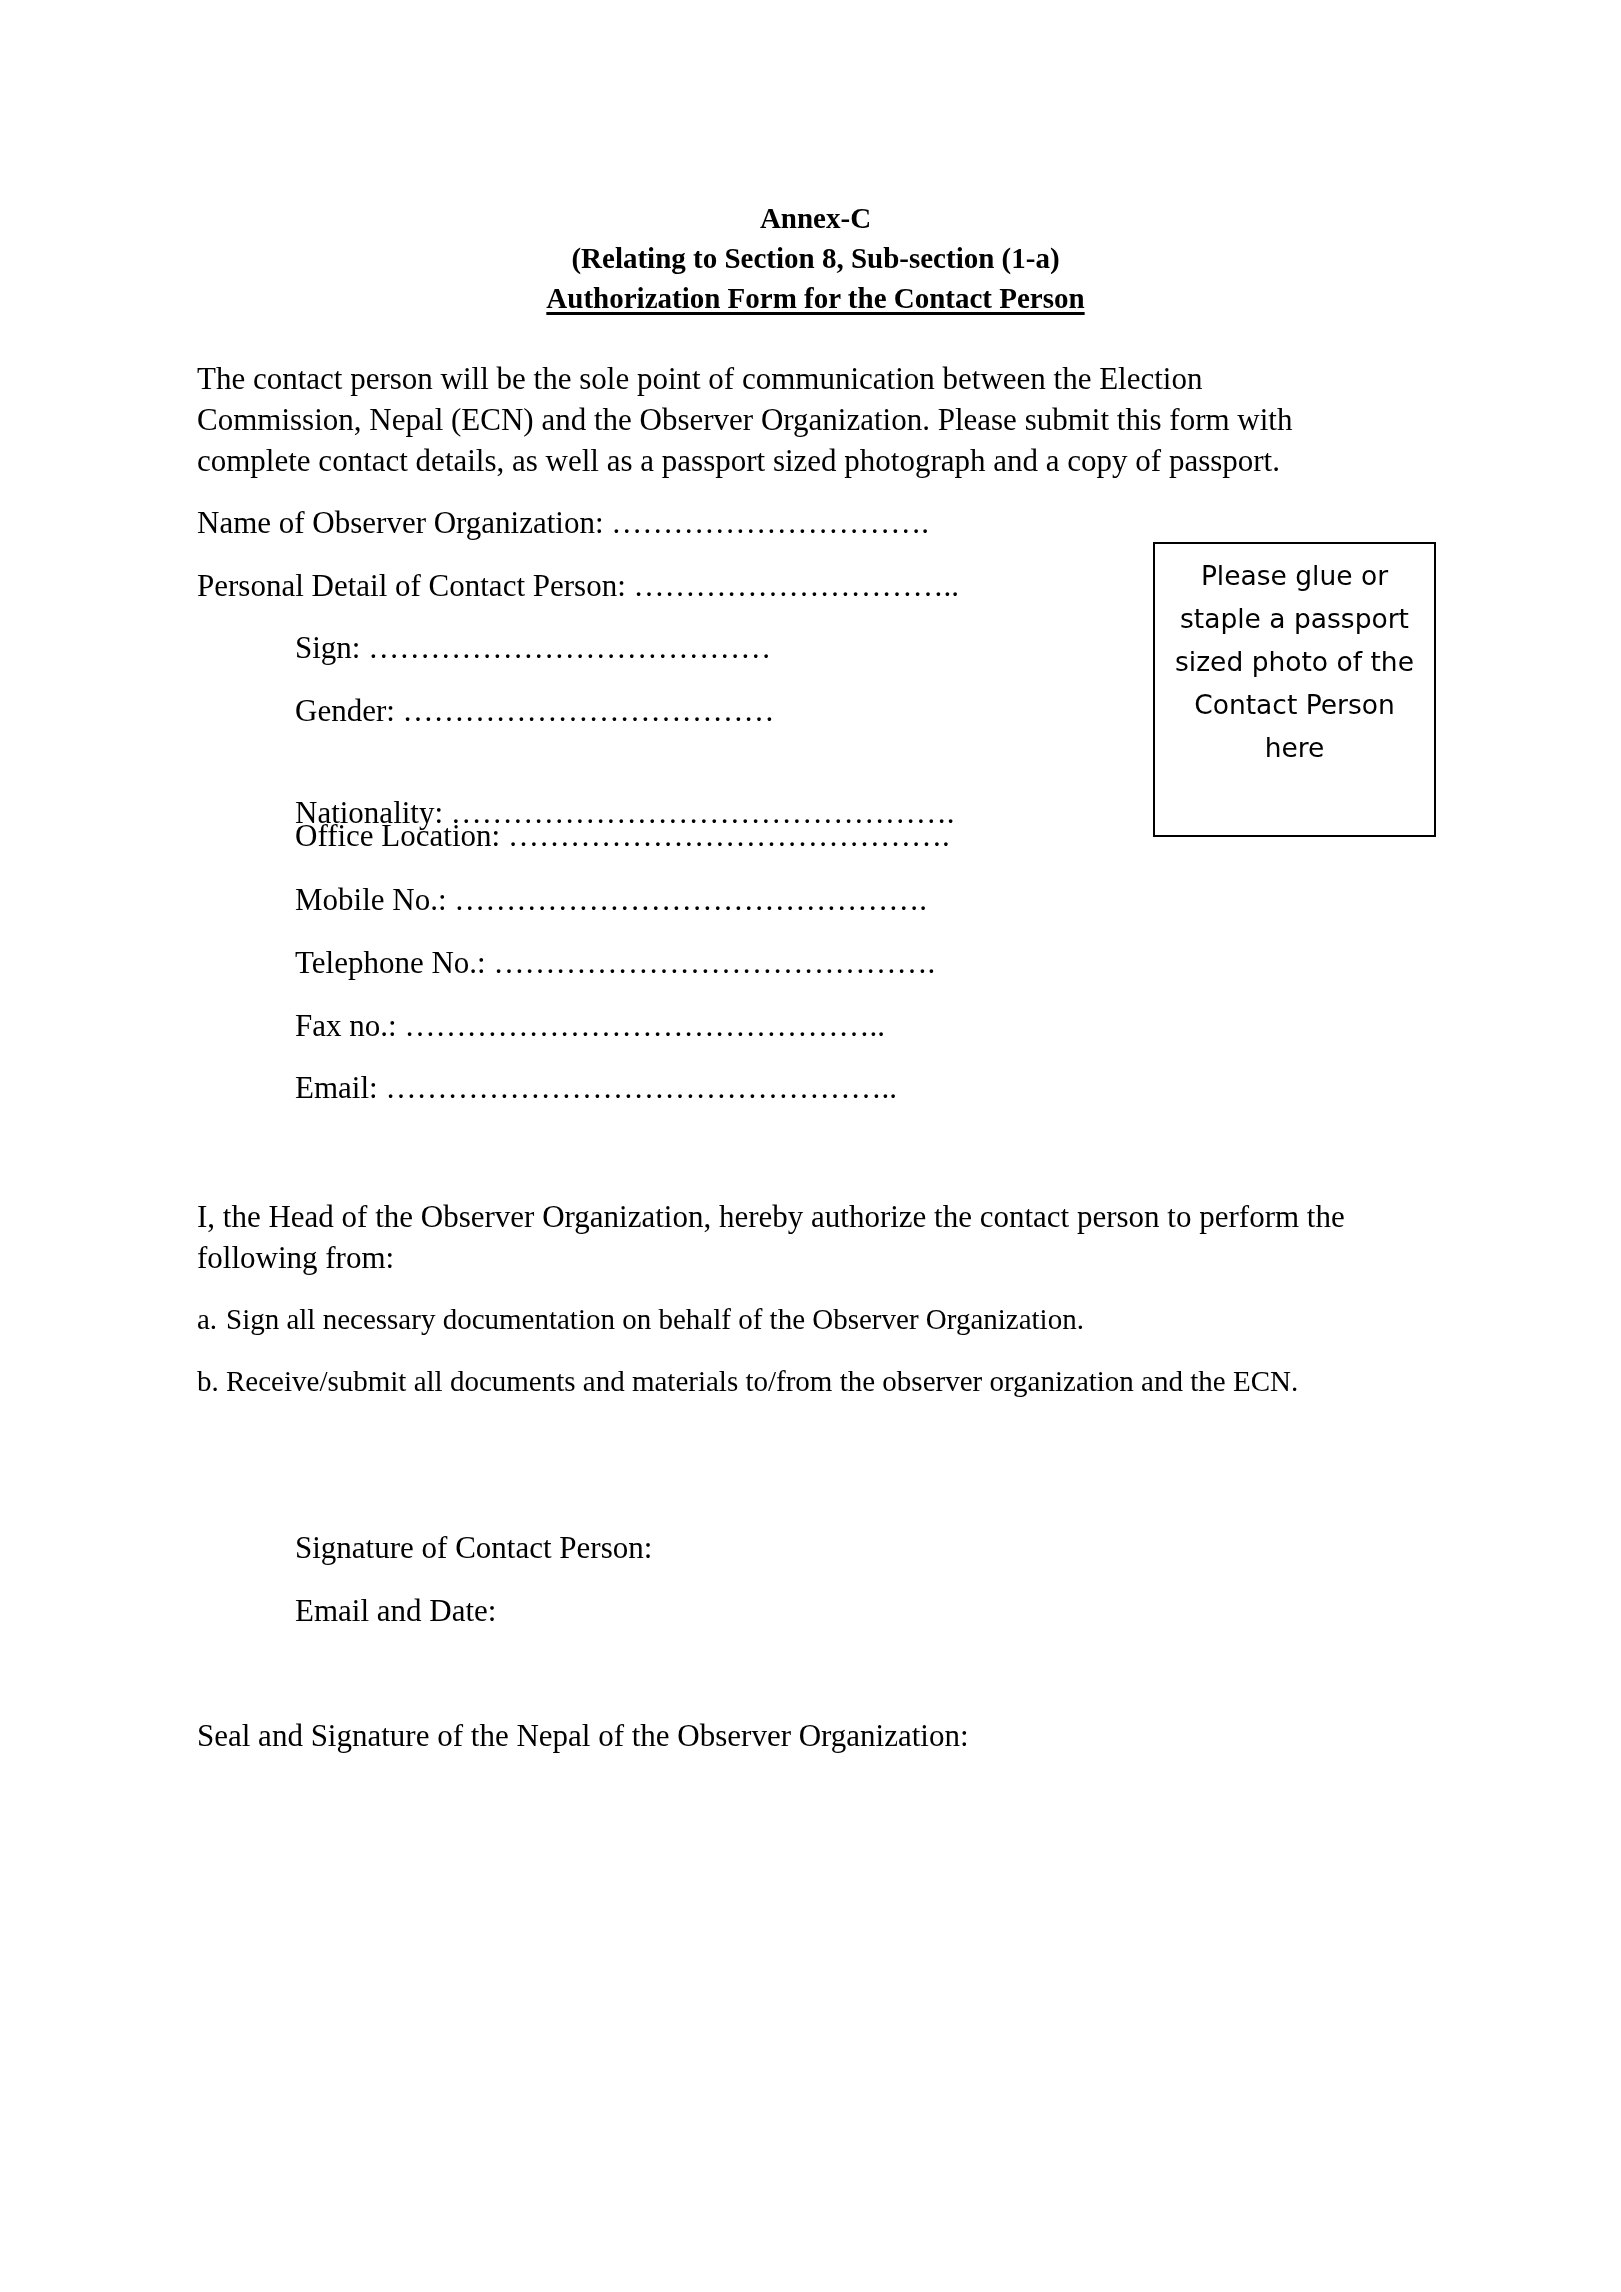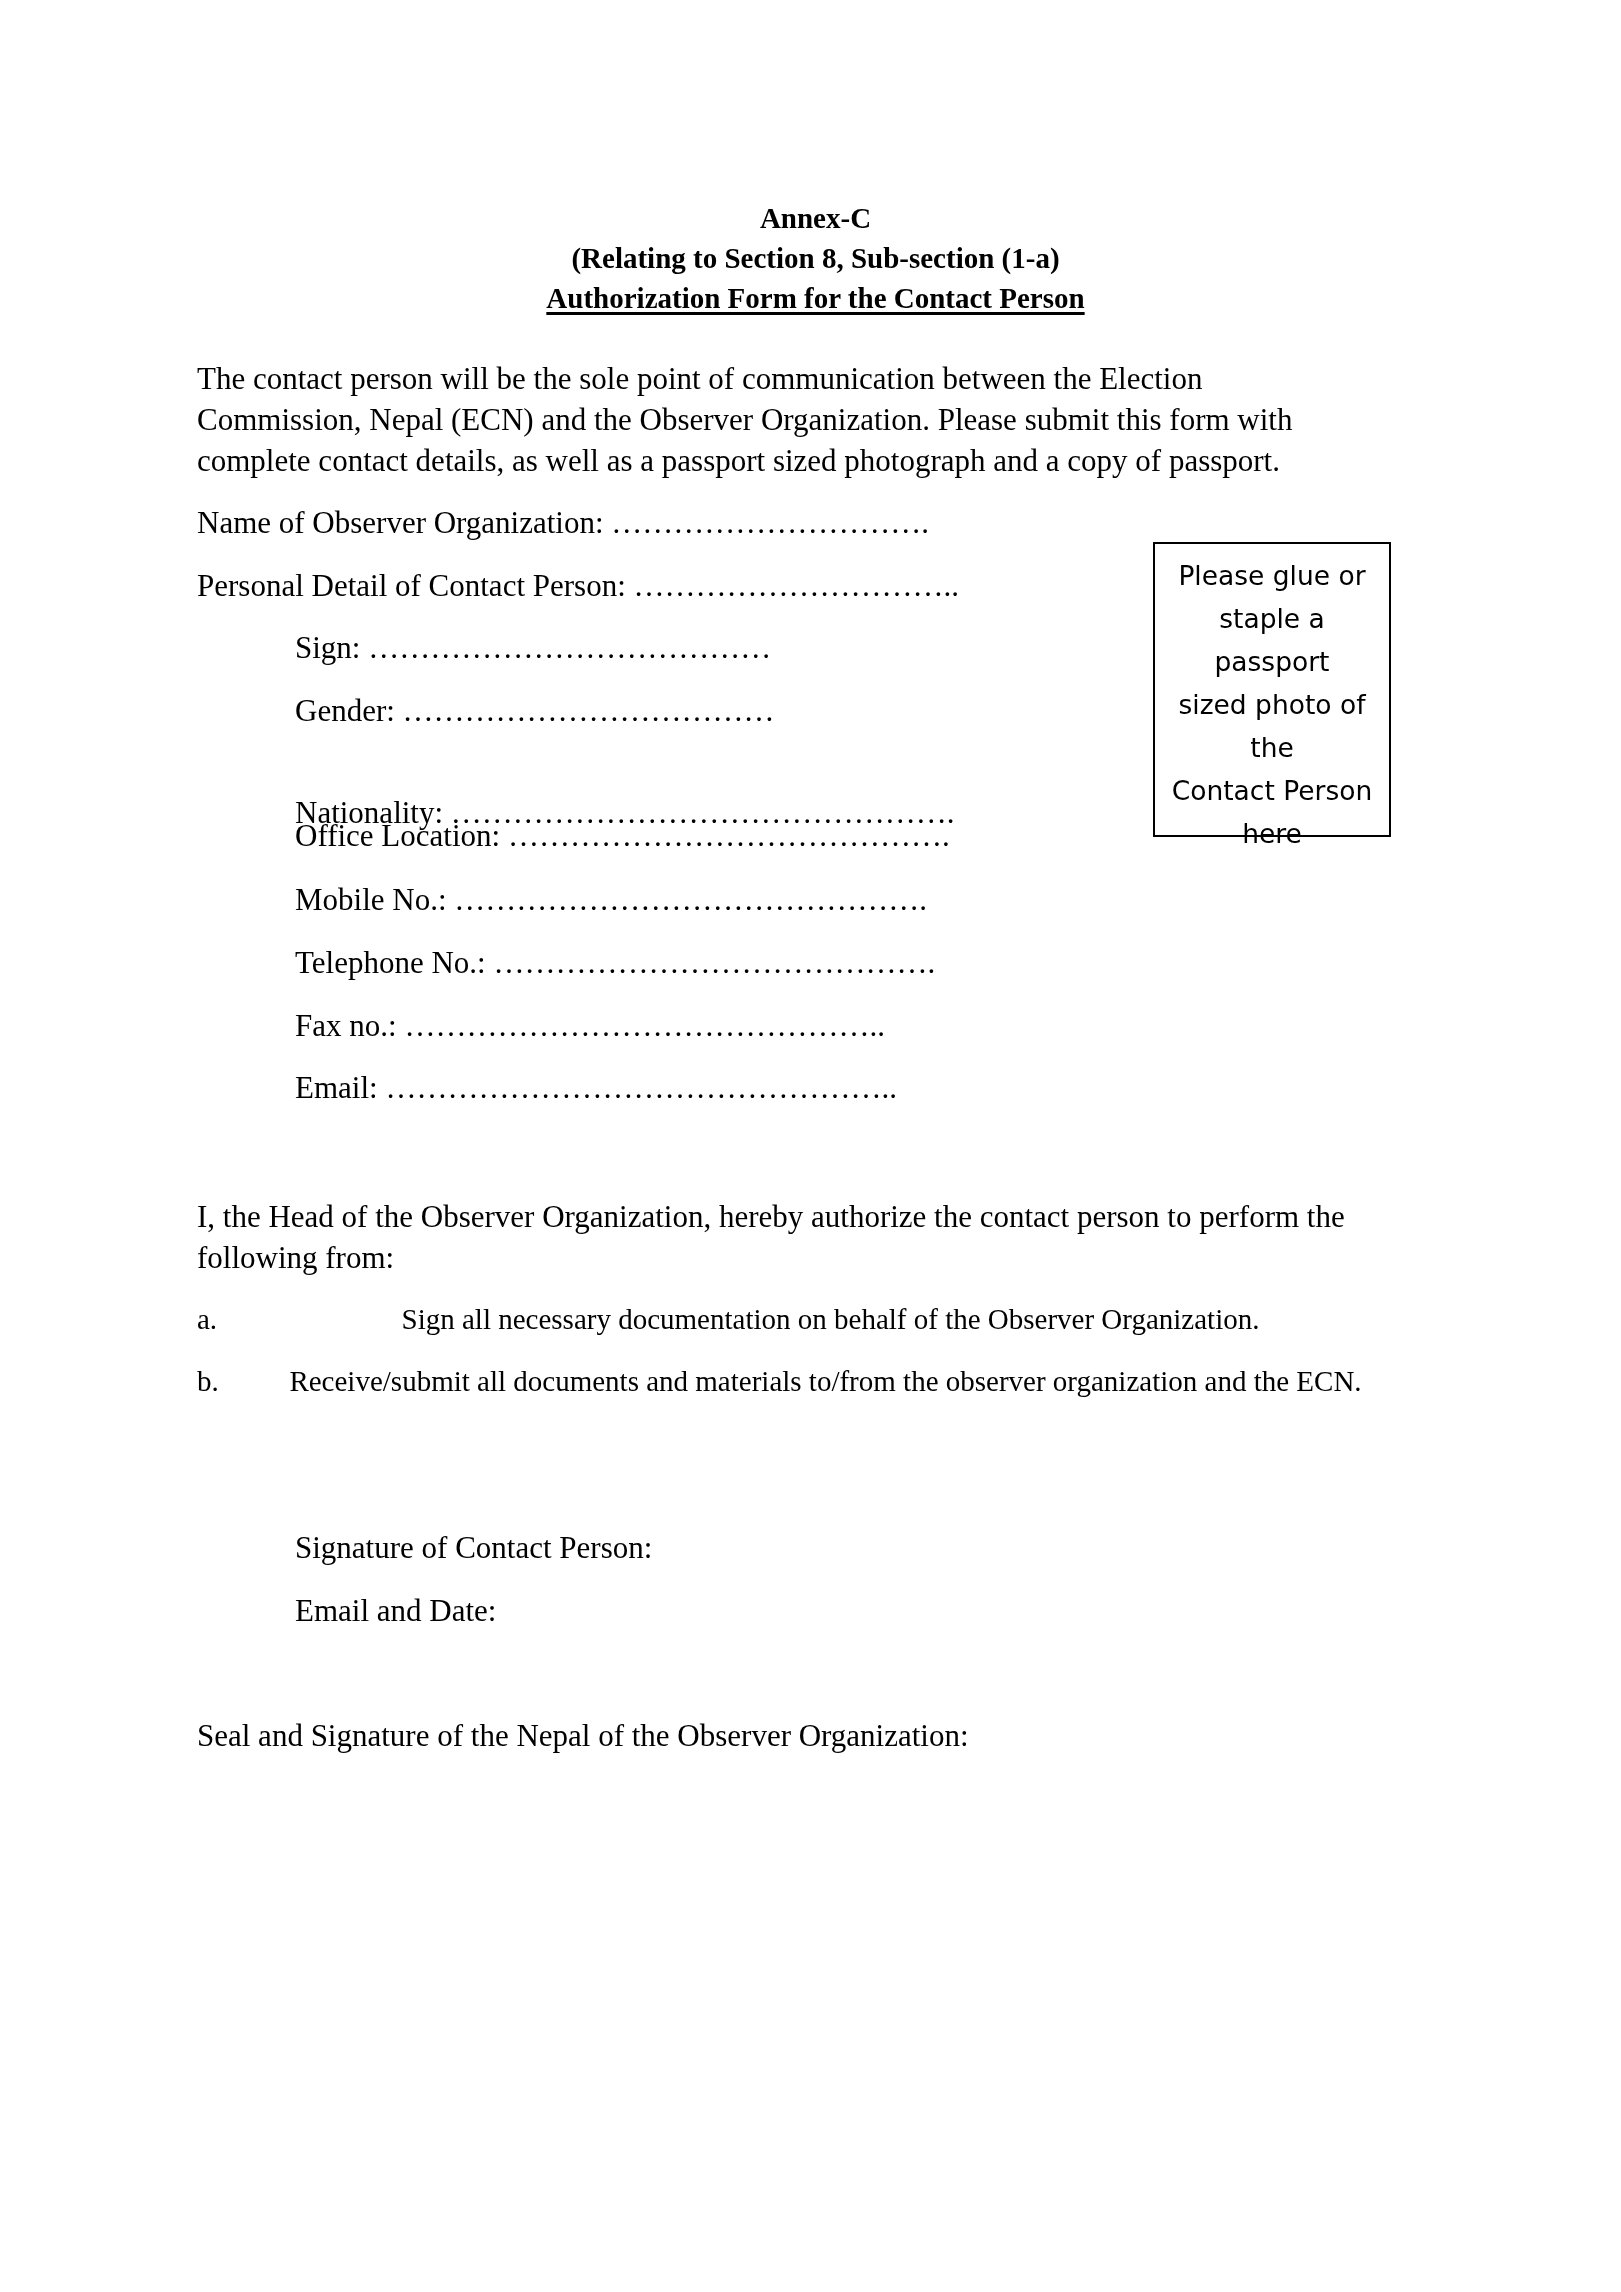--- a/index.html
+++ b/index.html
@@ -3,27 +3,27 @@
 <meta charset="utf-8">
 <style>
   html, body { margin: 0; padding: 0; background: #ffffff; }
   body { width: 1621px; height: 2293px; position: relative; overflow: hidden;
          font-family: "Liberation Serif", "DejaVu Serif", serif; color: #000; }
   .line { position: absolute; left: 197px; font-size: 31px; line-height: 41px; white-space: nowrap; }
   .indent { left: 295px; }
   .hdr { position: absolute; left: 0; width: 1631px; text-align: center; font-weight: bold;
          font-size: 29px; line-height: 40px; white-space: nowrap; }
   .hdr.u span { text-decoration: underline; text-decoration-thickness: 2.9px; text-underline-offset: 3.9px; }
-  .photo-box { position: absolute; left: 1153px; top: 542px; width: 238px; height: 295px;
+  .photo-box { position: absolute; left: 1153px; top: 542px; width: 283px; height: 295px;
                border: 2.9px solid #000; box-sizing: border-box; }
   .photo-text { margin-top: 9.8px; text-align: center; font-family: "DejaVu Sans", "Liberation Sans", sans-serif;
                 font-size: 26.5px; line-height: 43px; padding: 0 9.8px; }
   .list-item { position: absolute; left: 197px; font-size: 29px; line-height: 41px; }
   .list-item .marker { display: inline-block; width: 39px; }
-  .list-item .txt { position: absolute; left: 55px; top: 0; width: 1157px; white-space: normal; text-align: center; }
+  .list-item .txt { position: absolute; left: 29px; top: 0; width: 1157px; white-space: normal; }
   .lbl, .dots { display: inline; }
 </style>
 </head>
 <body>
 
 <div class="hdr" style="top:198px;">
   <span>Annex-C</span>
 </div>
 <div class="hdr" style="top:238px;">
   <span>(Relating to Section 8, Sub-section (1-a)</span>

